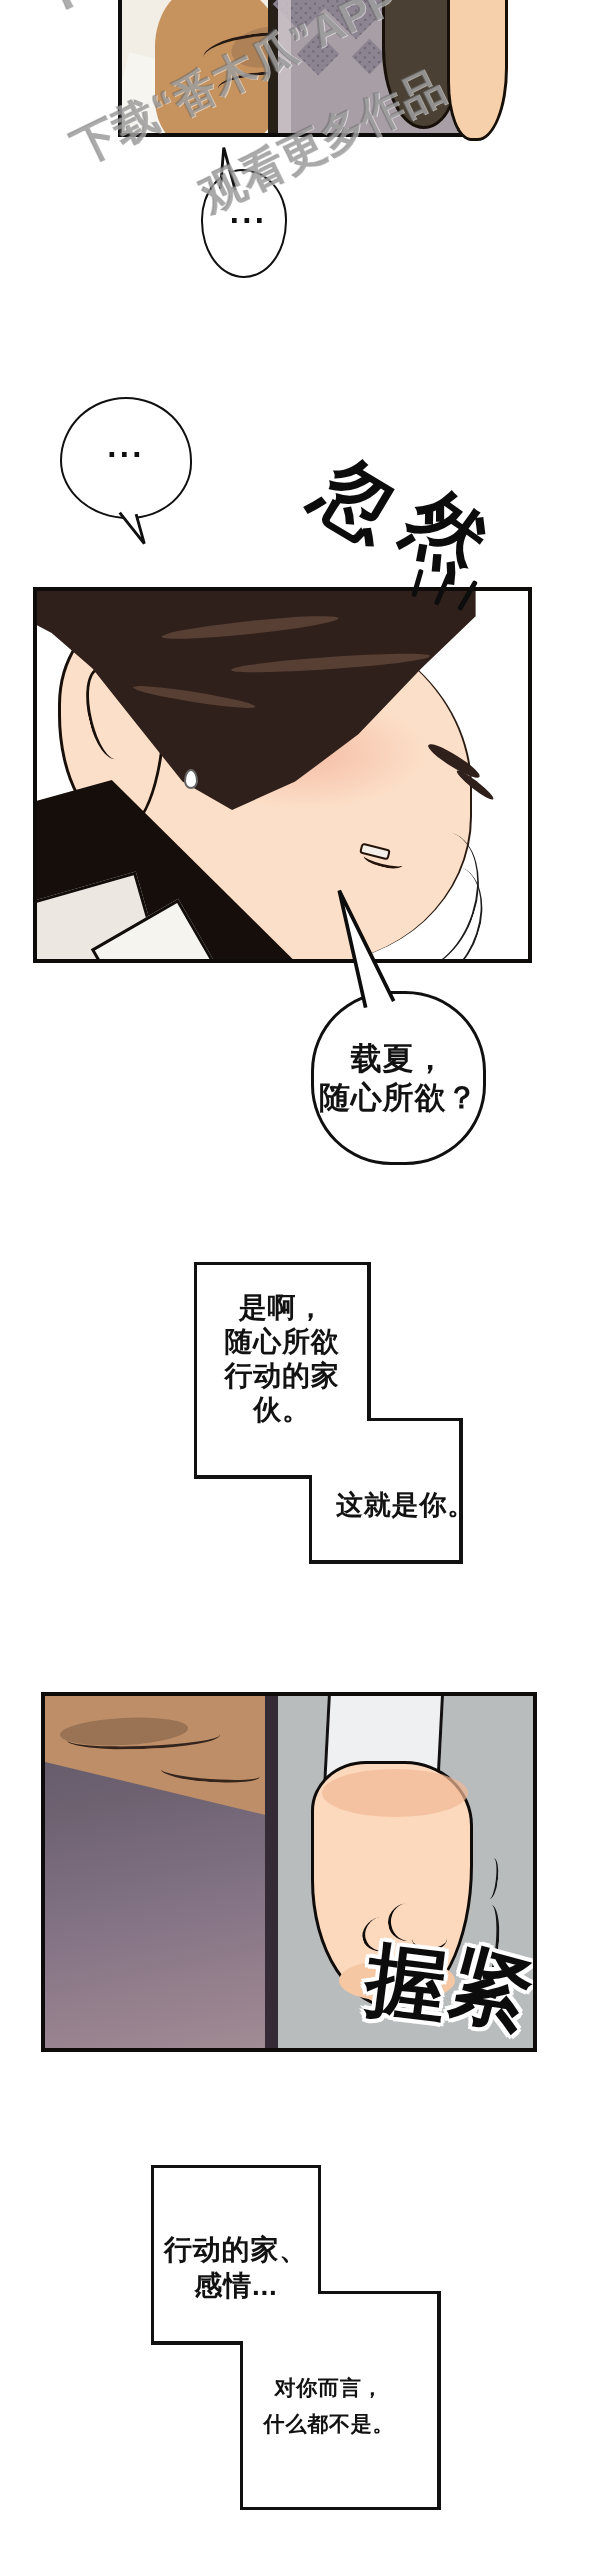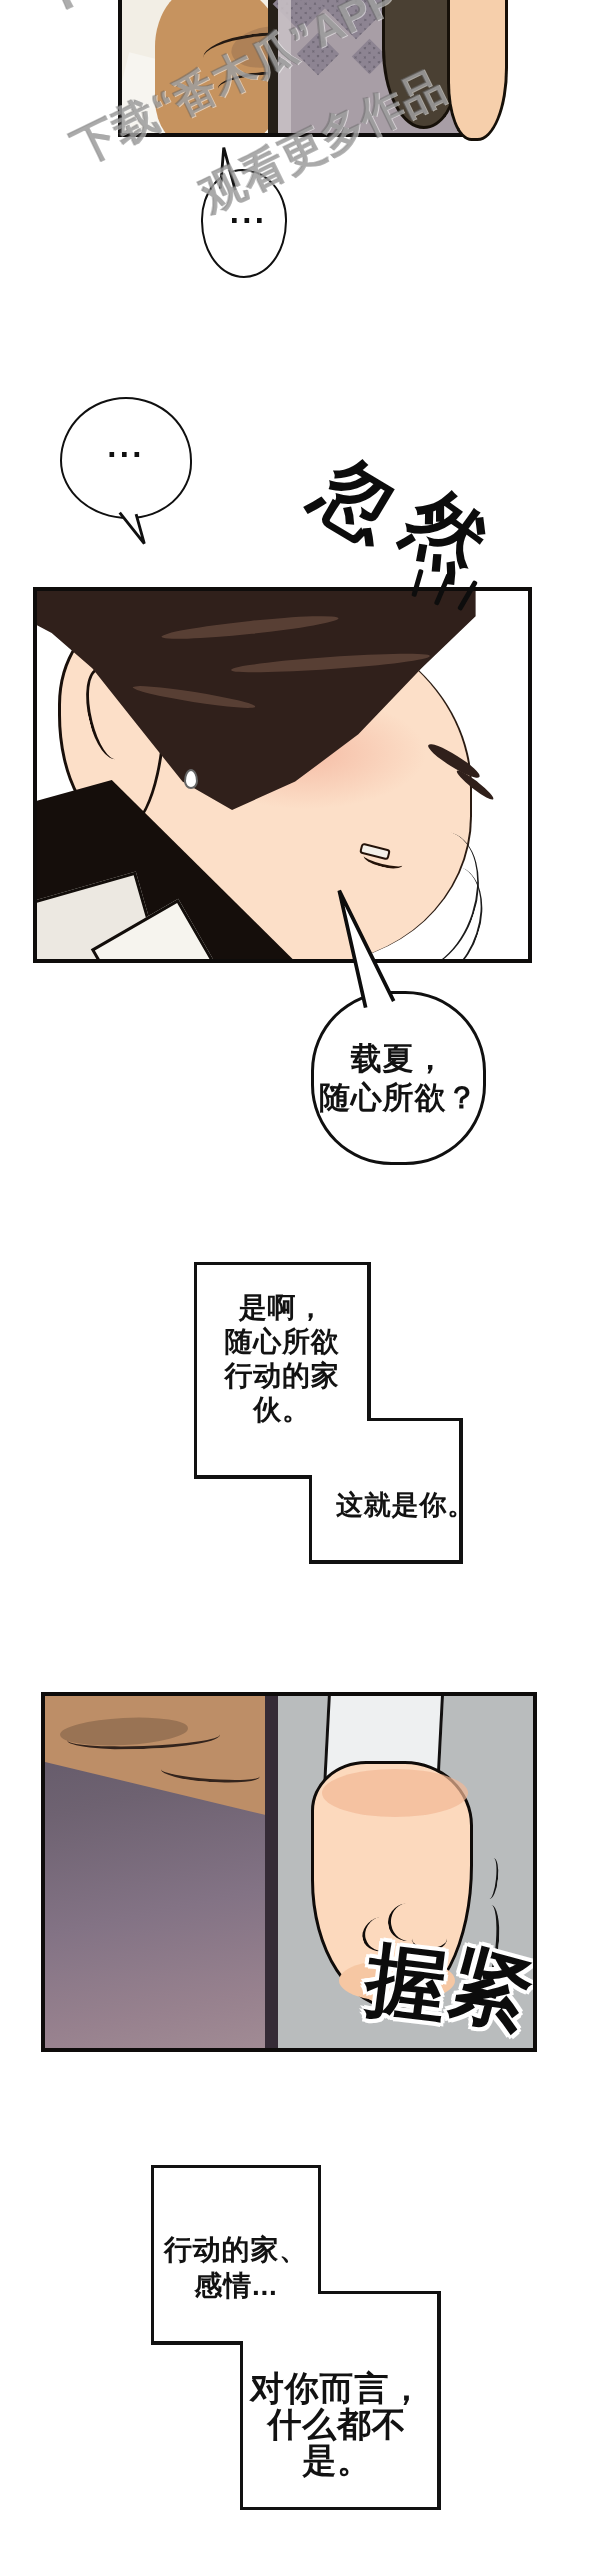--- a/index.html
+++ b/index.html
@@ -86,21 +86,21 @@
   #tick3 { left:465px; top:579px; transform:rotate(30deg); }
 
   
   .box-border { position:absolute; background:#111; z-index:20; }
   .box-fill { position:absolute; background:#fff; z-index:21; }
   .cap { position:absolute; z-index:22; text-align:center; }
   .cap div { font-weight:bold; color:#121212; letter-spacing:0.8px; }
   #cap1 { left:197px; top:1291px; width:170px; font-size:28px; } #cap1 div { line-height:34px; }
   #cap2 { left:312px; top:1489px; width:147px; font-size:27px;margin-left:20px; } #cap2 div { line-height:33px; }
   #cap3 { left:154px; top:2232px; width:164px; font-size:28px; } #cap3 div { line-height:36px; }
-  #cap4 { left:240px; top:2370px; width:194px; font-size:34px; } #cap4 div { line-height:36px; }
+  #cap4 { left:232px; top:2370px; width:194px; font-size:21px; } #cap4 div { line-height:36px; }
 
   
   .p3-gray { inset:0; background:#b9bcbd; }
   .p3-left { left:0; top:0; width:225px; height:352px; background:linear-gradient(168deg,#5f5666 0%,#6e6271 30%,#837385 60%,#97818e 85%,#a18b94 100%); }
   .p3-tan { left:0; top:0; width:225px; height:120px; background:#bd8e67; clip-path:polygon(0 0,100% 0,100% 100%,0 55%); }
   .p3-tline1 { left:21.5px; top:30px; width:153px; height:23px; border-bottom:3.3px solid #33241d; border-radius:50%; transform:rotate(-2deg); }
   .p3-tline2 { left:116px; top:68px; width:99px; height:18px; border-bottom:3.3px solid #33241d; border-radius:50%; transform:rotate(4deg); }
   .p3-tshadow { left:15px; top:21.5px; width:128px; height:26.5px; background:#8d6a4e; border-radius:50%; transform:rotate(-3deg); opacity:.75; }
   .p3-seam { left:220px; top:0; width:13.2px; height:352px; background:#352b36; }
   .p3-sleeve { left:280px; top:-8.3px; width:116px; height:126px; background:#eef0f1; border:3.3px solid #121010; transform:rotate(3deg); }

